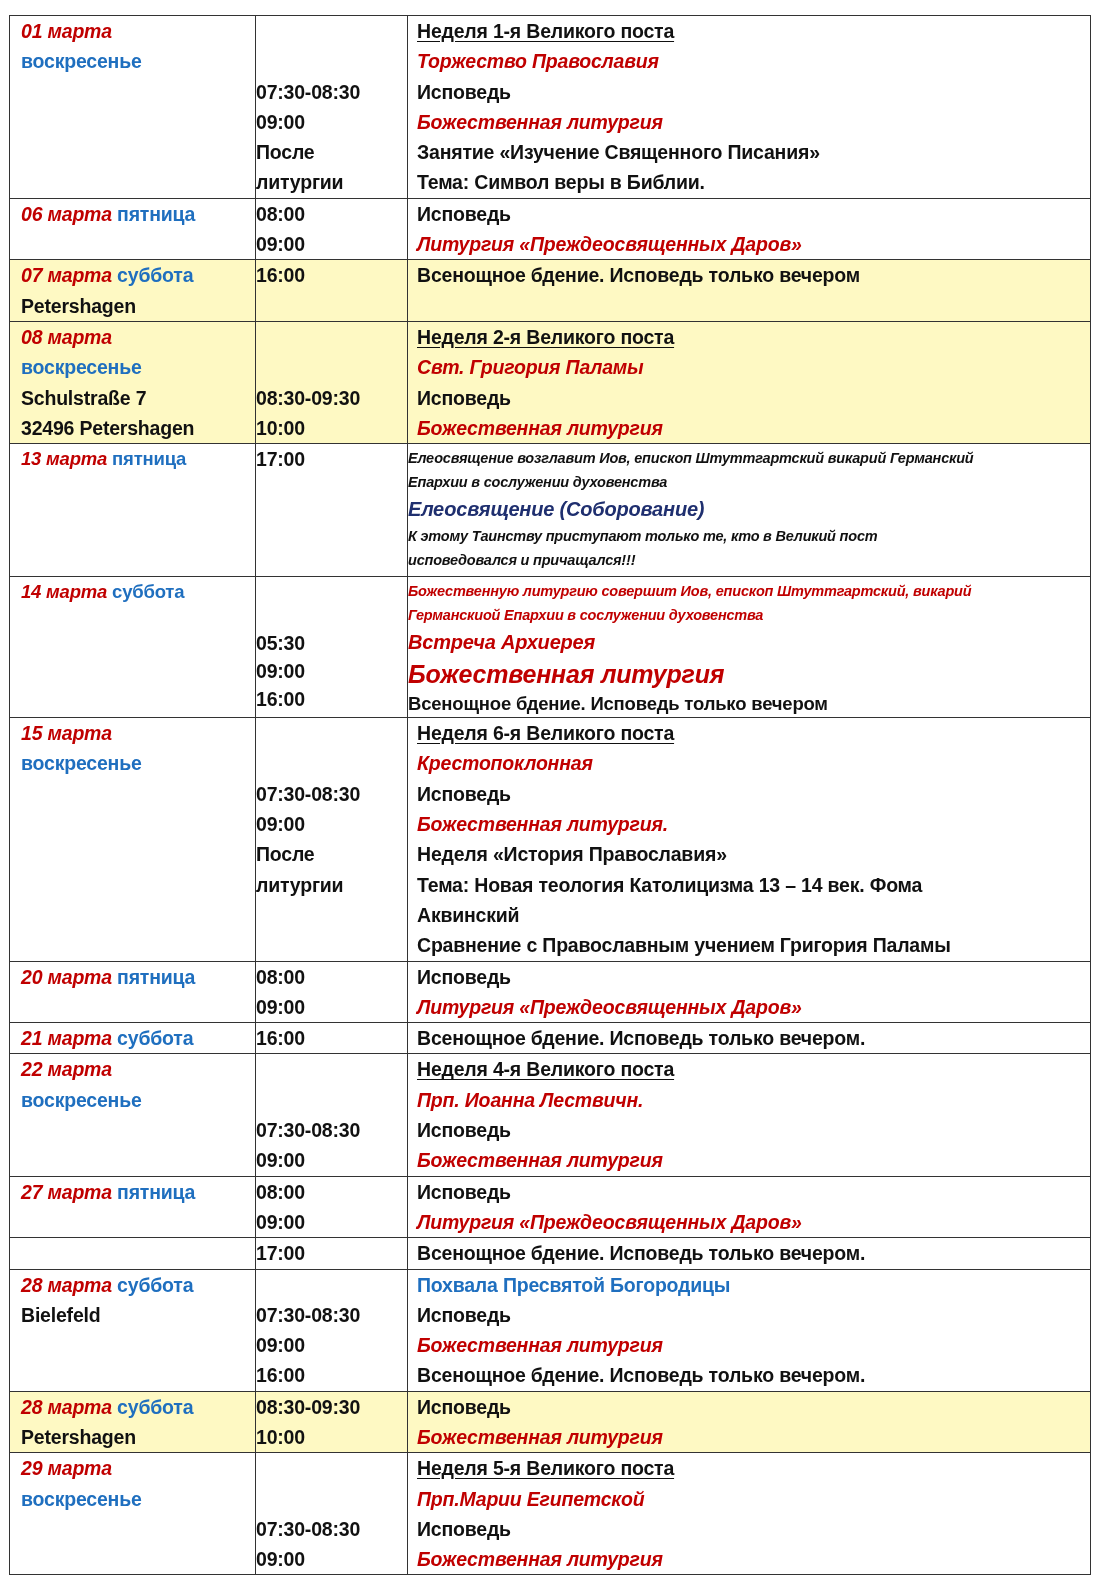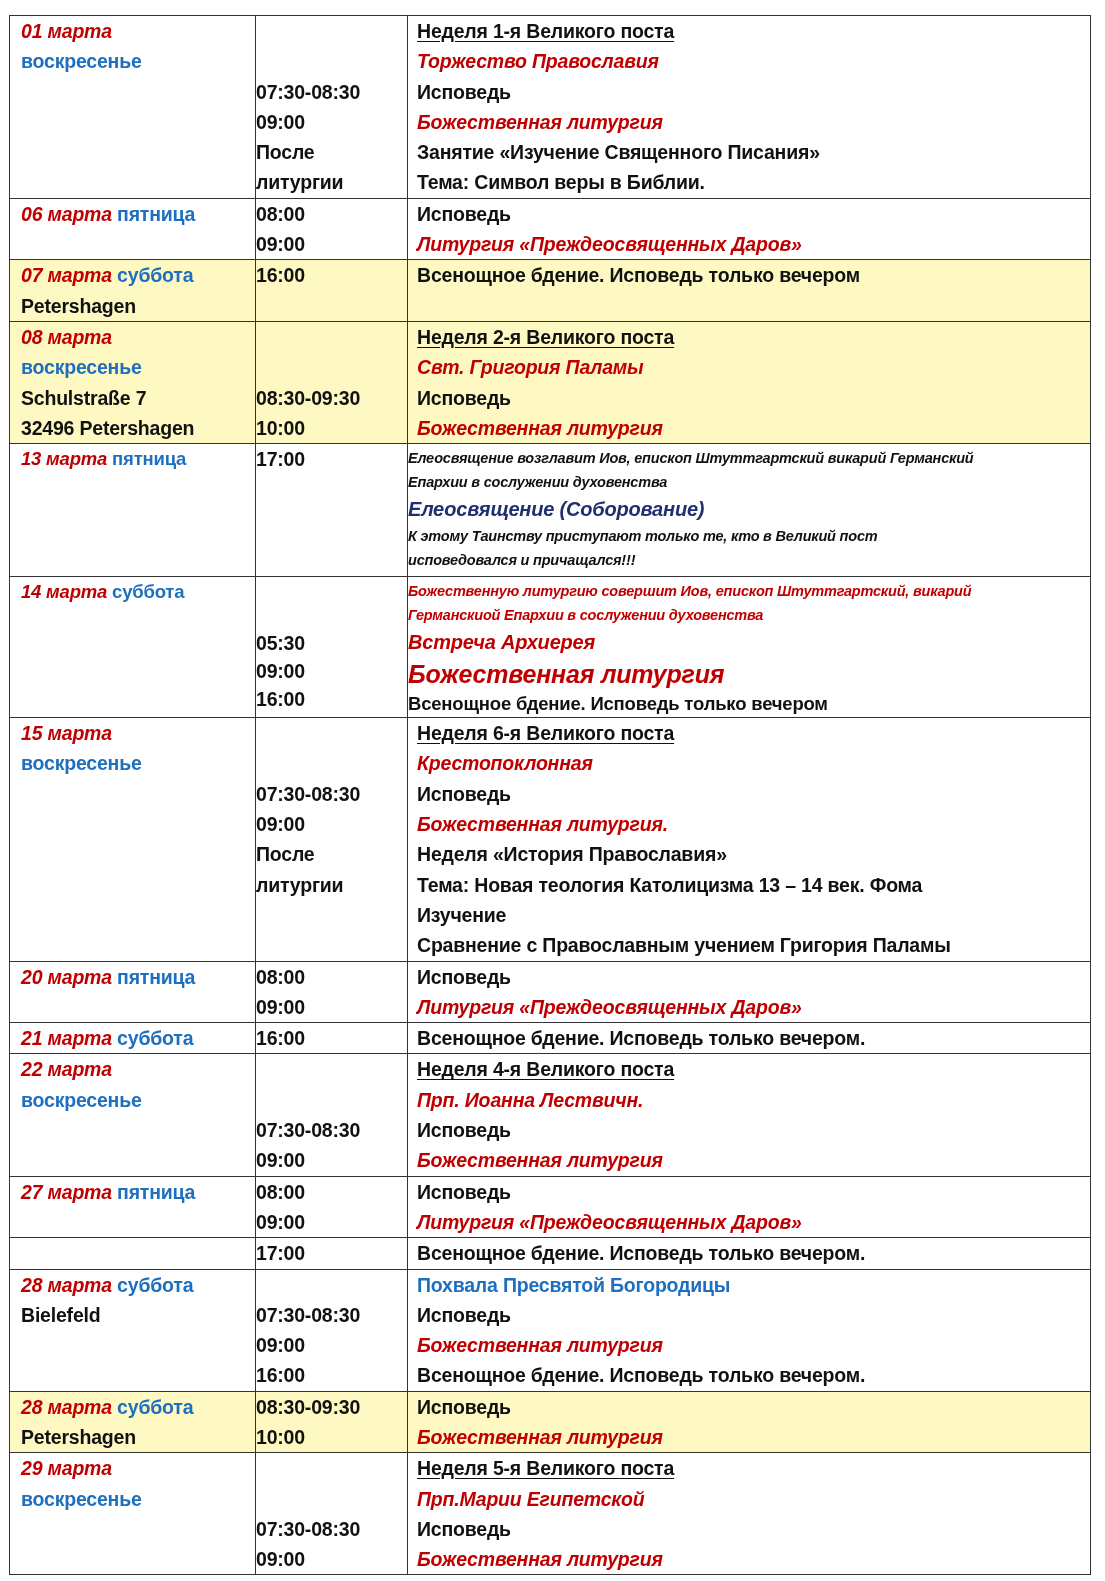--- a/index.html
+++ b/index.html
@@ -158,21 +158,21 @@
         <div class="line">После</div>
         <div class="line">литургии</div>
       </td>
       <td class="events">
         <div class="line"><span class="u">Неделя 6-я Великого поста</span></div>
         <div class="line red">Крестопоклонная</div>
         <div class="line">Исповедь</div>
         <div class="line red">Божественная литургия.</div>
         <div class="line">Неделя «История Православия»</div>
         <div class="line">Тема: Новая теология Католицизма 13 – 14 век. Фома</div>
-        <div class="line">Изучение</div>
+        <div class="line">Аквинский</div>
         <div class="line">Сравнение с Православным учением Григория Паламы</div>
       </td>
     </tr>
 
     <tr>
       <td class="date">
         <div class="line"><span class="red">20 марта</span> <span class="blue">пятница</span></div>
       </td>
       <td class="time">
         <div class="line">08:00</div>

